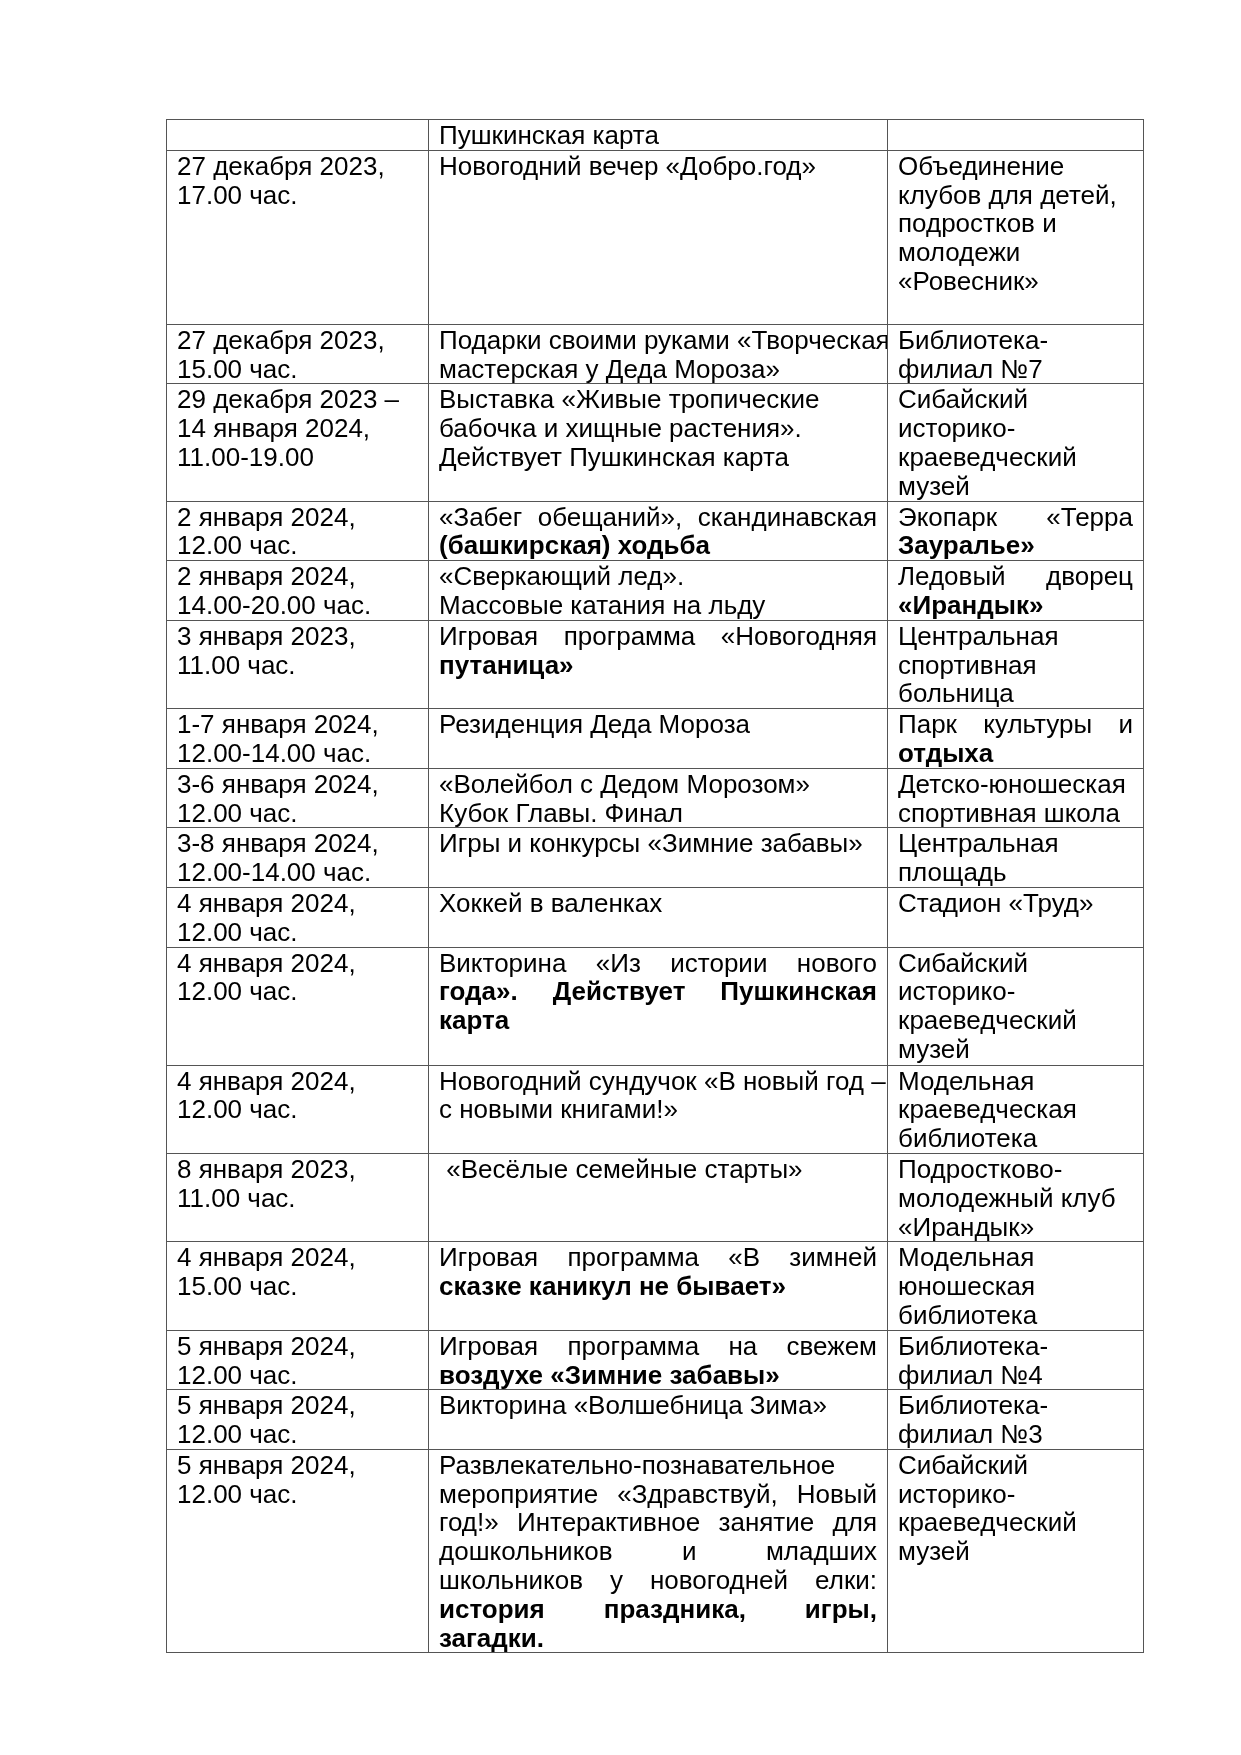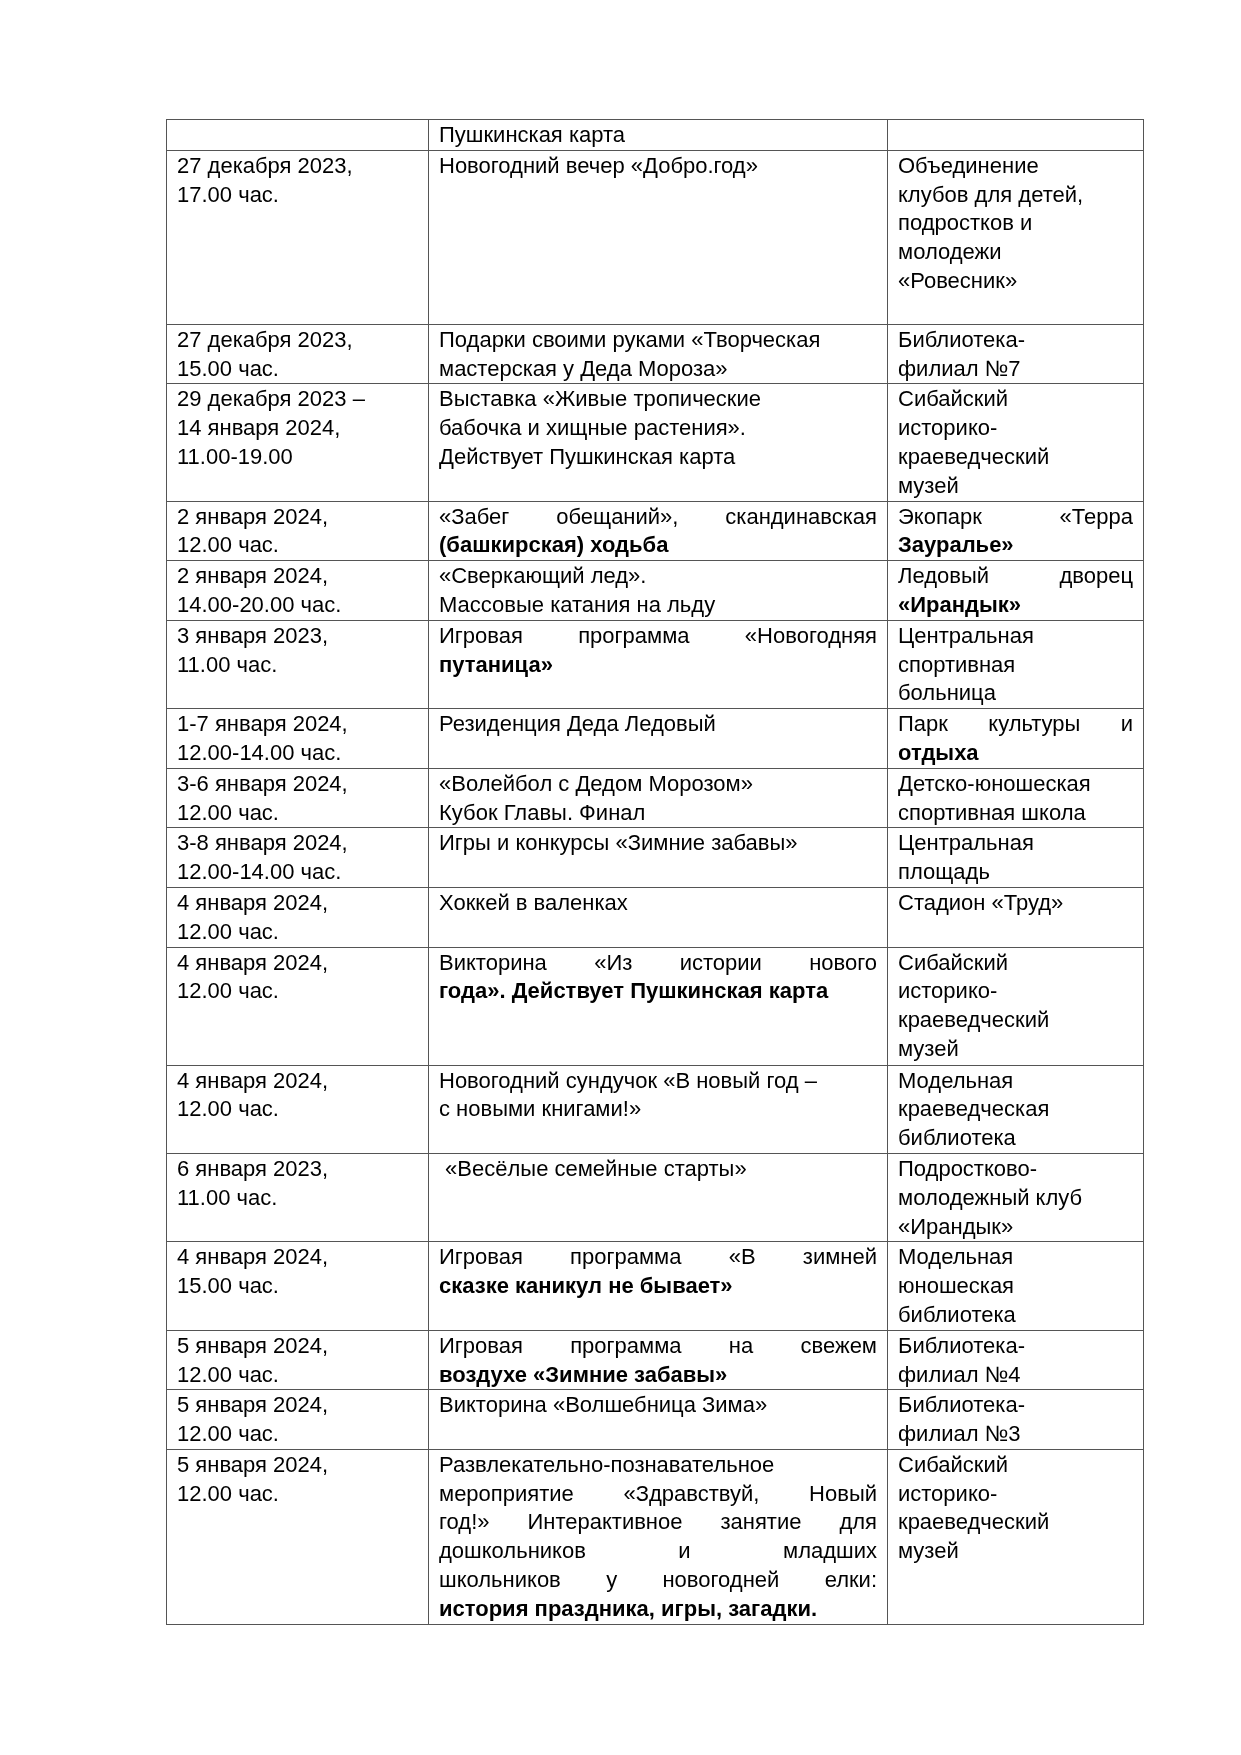--- a/index.html
+++ b/index.html
@@ -26,21 +26,21 @@
       left: 166px;
       top: 119px;
       width: 977px;
       border-collapse: collapse;
       table-layout: fixed;
     }
     table.events td {
       border: 1.5px solid #555555;
       vertical-align: top;
       padding: 1px 10px 0 10px;
-      font-size: 22px;
+      font-size: 26px;
       line-height: 28.8px;
       overflow: hidden;
     }
     col.c-date { width: 262px; }
     col.c-event { width: 459px; }
     col.c-place { width: 256px; }
     td .line { display: block; white-space: pre; }
     td.just { text-align: justify; }
     .just .line { white-space: normal; text-align: justify; text-align-last: justify; }
     .just .line.last { text-align-last: left; font-weight: bold; }
@@ -153,21 +153,21 @@
             <span class="line">спортивная</span>
             <span class="line last">больница</span>
           </td>
         </tr>
         <tr style="height: 59px;">
           <td>
             <span class="line">1-7 января 2024,</span>
             <span class="line last">12.00-14.00 час.</span>
           </td>
           <td>
-            <span class="line last">Резиденция Деда Ледовый</span>
+            <span class="line last">Резиденция Деда Мороза</span>
           </td>
           <td class="just">
             <span class="line">Парк культуры и</span>
             <span class="line last">отдыха</span>
           </td>
         </tr>
         <tr style="height: 58px;">
           <td>
             <span class="line">3-6 января 2024,</span>
             <span class="line last">12.00 час.</span>
@@ -232,21 +232,21 @@
             <span class="line last">с новыми книгами!»</span>
           </td>
           <td>
             <span class="line">Модельная</span>
             <span class="line">краеведческая</span>
             <span class="line last">библиотека</span>
           </td>
         </tr>
         <tr style="height: 87px;">
           <td>
-            <span class="line">6 января 2023,</span>
+            <span class="line">8 января 2023,</span>
             <span class="line last">11.00 час.</span>
           </td>
           <td>
             <span class="line last"> «Весёлые семейные старты»</span>
           </td>
           <td>
             <span class="line">Подростково-</span>
             <span class="line">молодежный клуб</span>
             <span class="line last">«Ирандык»</span>
           </td>

